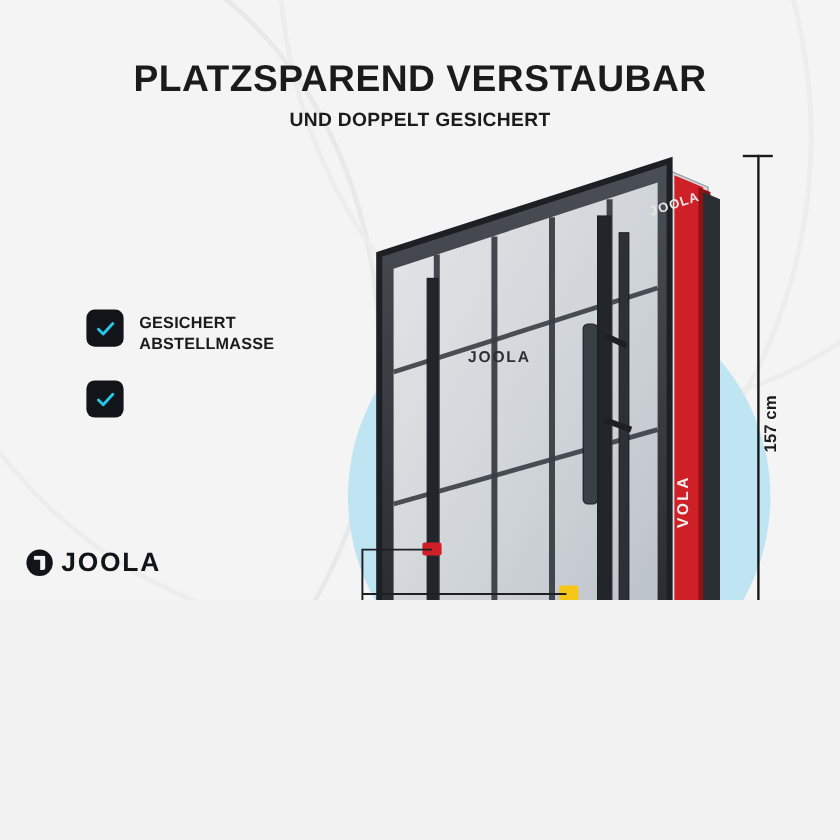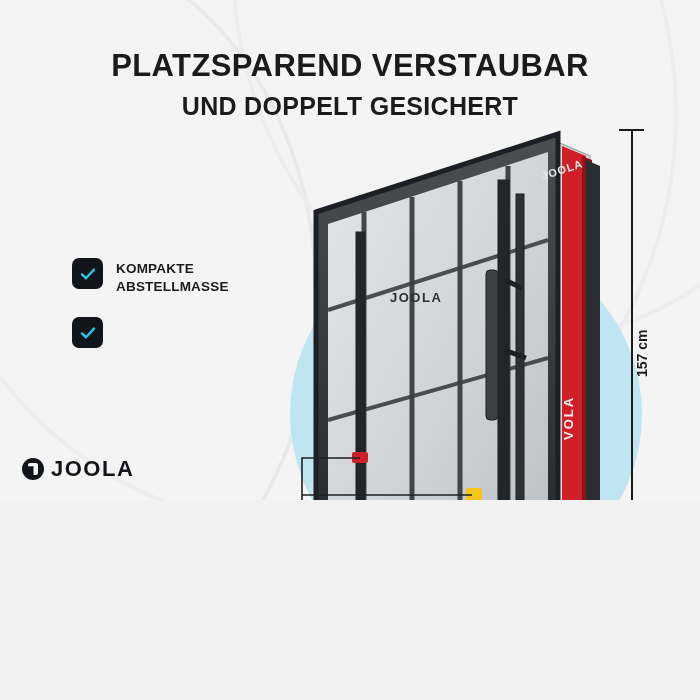--- a/index.html
+++ b/index.html
@@ -70,21 +70,21 @@
     line-height: 1.05;
   }
   .subhead {
     position: absolute;
     top: 92px;
     left: 0;
     width: 700px;
     text-align: center;
     color: #1b1b1b;
     font-weight: bold;
-    font-size: 25px;
+    font-size: 16px;
     letter-spacing: 0.3px;
   }
 
   
   .features {
     position: absolute;
     left: 72px;
     top: 258px;
     width: 220px;
   }
@@ -255,21 +255,21 @@
   <div class="headline">PLATZSPAREND VERSTAUBAR</div>
   <div class="subhead">UND DOPPELT GESICHERT</div>
 
   <div class="features">
     <div class="feature">
       <div class="check-box">
         <svg width="18" height="18" viewBox="0 0 18 18" aria-hidden="true">
           <path d="M3 9.4 L7 13.3 L15 4.6" fill="none" stroke="#24c8e8" stroke-width="2.4" stroke-linecap="round" stroke-linejoin="round"></path>
         </svg>
       </div>
-      <div class="feature-label">KOMPAKTE
+      <div class="feature-label">GESICHERT
 ABSTELLMASSE</div>
     </div>
     <div class="feature">
       <div class="check-box">
         <svg width="18" height="18" viewBox="0 0 18 18" aria-hidden="true">
           <path d="M3 9.4 L7 13.3 L15 4.6" fill="none" stroke="#24c8e8" stroke-width="2.4" stroke-linecap="round" stroke-linejoin="round"></path>
         </svg>
       </div>
     </div>
   </div>

